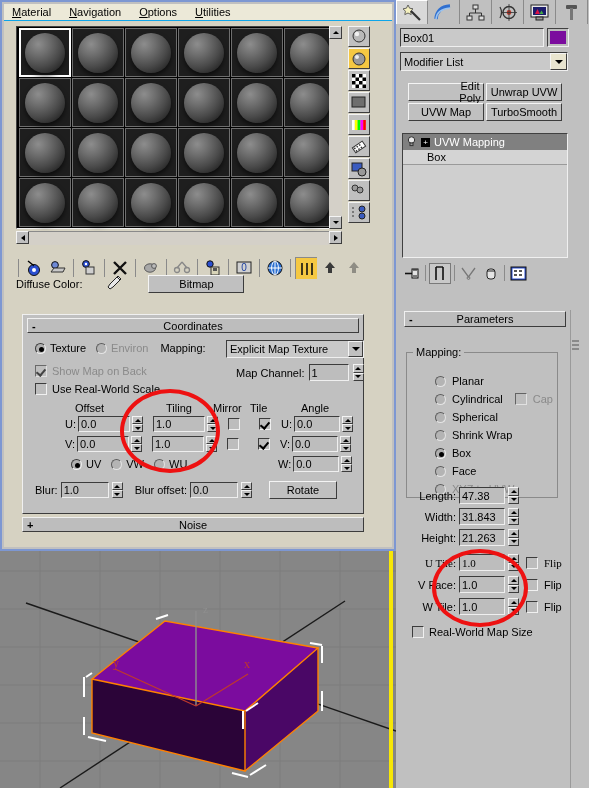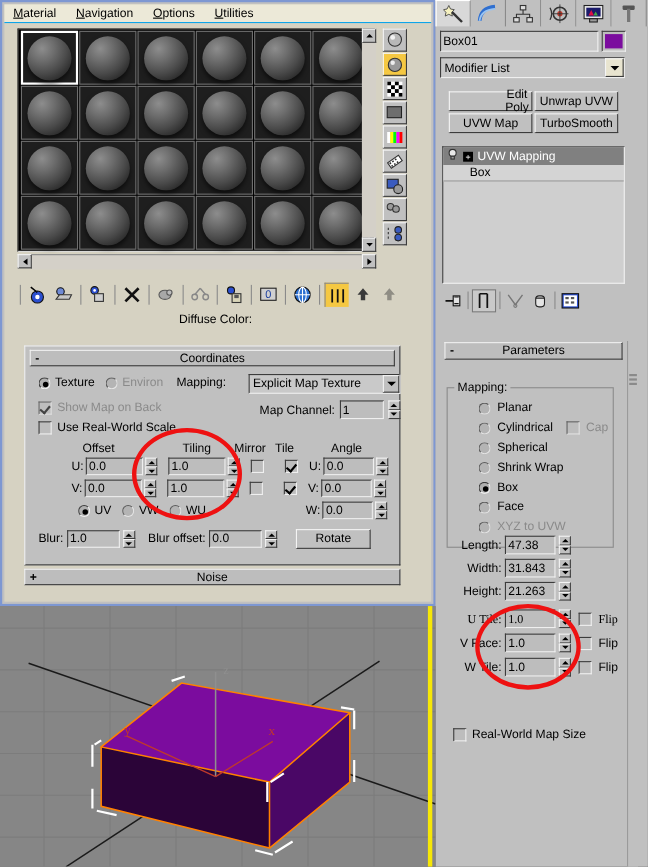--- a/index.html
+++ b/index.html
@@ -135,21 +135,21 @@
           border-right:1px solid #3c3c3c;border-bottom:1px solid #3c3c3c;
           display:flex;align-items:center;justify-content:center;}
   .sb-track{background:#d4d0c8;}
   #slot-hscroll{position:absolute;left:12px;top:227px;width:326px;height:14px;display:flex;}
 
   #mtoolbar{position:absolute;left:12px;top:252px;width:350px;height:24px;display:flex;align-items:center;gap:2px;}
   .mtb{width:22px;height:22px;display:flex;align-items:center;justify-content:center;background:transparent;}
   .mtb.act{background:#f5c842;border-top:1px solid #8a8a8a;border-left:1px solid #8a8a8a;}
   .msep{width:1px;height:18px;background:#8a8a8a;margin:0 2px;}
 
-  #diffuse-row{position:absolute;left:12px;top:281px;width:360px;height:19px;display:flex;align-items:center;gap:18px;flex-direction:column;}
+  #diffuse-row{position:absolute;left:12px;top:270px;width:360px;height:19px;display:flex;align-items:center;gap:18px;}
 
   #coord-rollout{position:absolute;left:18px;top:310px;width:342px;height:200px;background:#c0c0c0;
                  border-top:1px solid #f0f0f0;border-left:1px solid #f0f0f0;
                  border-right:1px solid #3c3c3c;border-bottom:1px solid #3c3c3c;}
   #noise-rollout{position:absolute;left:18px;top:513px;width:342px;height:17px;}
 
   
   #cmdpanel{position:absolute;left:396px;top:0;width:193px;height:788px;background:#c0c0c0;}
   #cptabs{position:absolute;left:0;top:0;width:193px;height:24px;background:#c0c0c0;display:flex;}
   .cptab{width:32px;height:24px;display:flex;align-items:center;justify-content:center;
@@ -765,21 +765,21 @@
     </span>
   </div>
 
   <div class="abs rollout-hdr" style="left:8px;top:311px;width:162px;height:16px;">
     <span class="pm">-</span>
     <span>Parameters</span>
   </div>
 
   <div class="abs group" style="left:10px;top:336px;width:152px;height:146px;">
     <span class="gtitle">Mapping:</span>
-    <div style="position:absolute;left:28px;top:12px;display:flex;flex-direction:column;gap:6px;">
+    <div style="position:absolute;left:28px;top:22px;display:flex;flex-direction:column;gap:6px;">
       <span style="display:flex;align-items:center;gap:6px;">
         <span class="radio dim"></span>
         <span class="lbl">Planar</span>
       </span>
       <span style="display:flex;align-items:center;gap:6px;">
         <span class="radio dim"></span>
         <span class="lbl">Cylindrical</span>
         <span class="cb" style="margin-left:6px;opacity:.7"></span>
         <span class="lbl dim">Cap</span>
       </span>
@@ -883,21 +883,21 @@
           </div>
           <div>
             <i class="tri-d-s"></i>
           </div>
         </span>
       <span class="cb" style="margin-left:4px;"></span>
       <span class="lbl" style="margin-left:3px;">Flip</span>
     </span>
   </div>
 
-  <div class="abs" style="left:16px;top:626px;display:flex;align-items:center;gap:5px;margin-top:36px;">
+  <div class="abs" style="left:16px;top:626px;display:flex;align-items:center;gap:5px;">
     <span class="cb"></span>
     <span class="lbl">Real-World Map Size</span>
   </div>
 
   <div class="abs" style="left:174px;top:310px;width:10px;height:478px;background:#c0c0c0;border-left:1px solid #9a9a9a;">
     <div style="position:absolute;left:1px;top:30px;width:7px;height:18px;">
       <div style="height:2px;background:#8a8a8a;margin-bottom:2px;"></div>
       <div style="height:2px;background:#8a8a8a;margin-bottom:2px;"></div>
       <div style="height:2px;background:#8a8a8a;"></div>
     </div>

